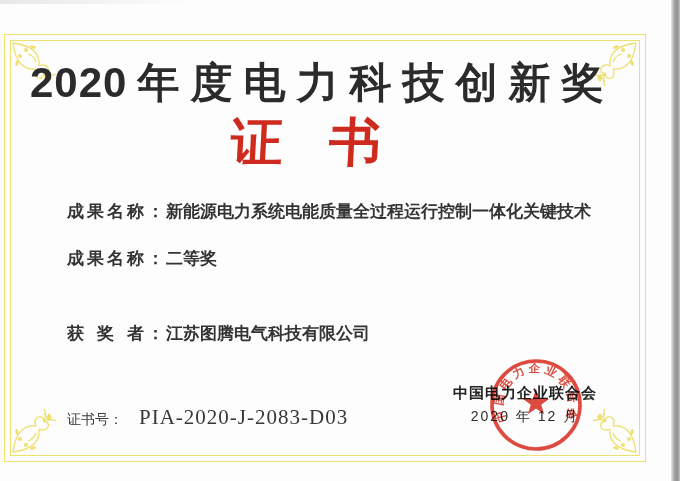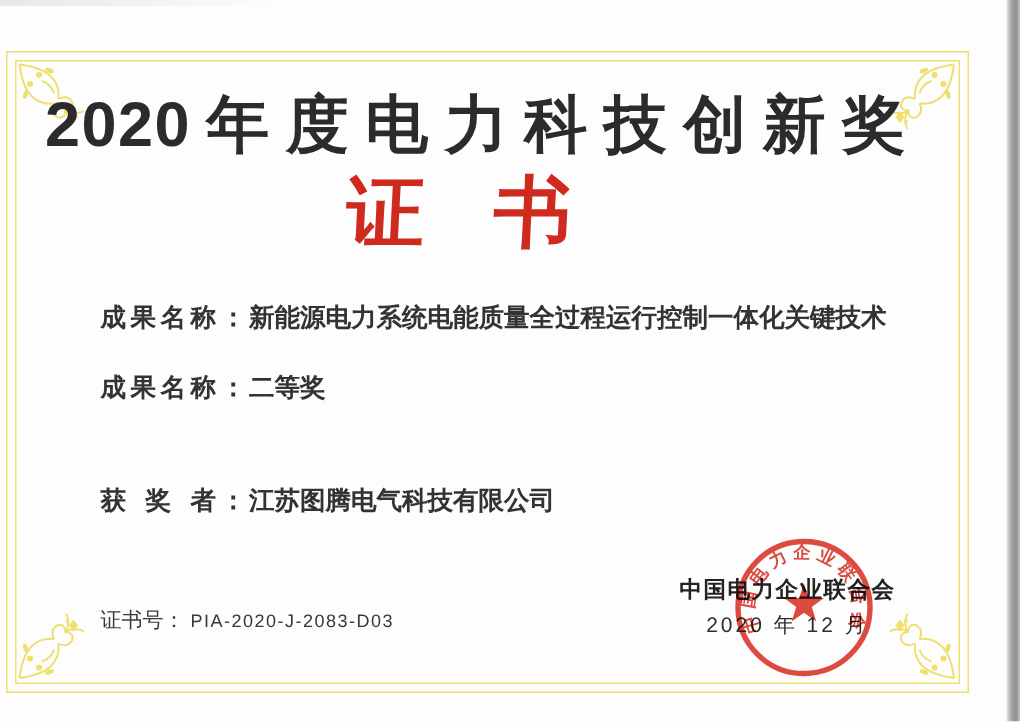--- a/index.html
+++ b/index.html
@@ -73,22 +73,22 @@
   .row.r1{top:202px;}
   .row.r2{top:249px;}
   .row.r3{top:292px;margin-top:32px;}
 
   
   .certno{
     position:absolute;left:67px;top:405px;white-space:nowrap;
     font-size:14px;color:#3a3a3a;
   }
   .certno .num{
-    font-family:Liberation Sans, sans-serif;
-    font-size:12px;letter-spacing:1px;color:#383838;margin-left:4px;
+    font-family:Liberation Serif, serif;
+    font-size:21px;letter-spacing:1px;color:#383838;margin-left:16px;
   }
 
   
   .issuer-name{
     position:absolute;left:425px;top:384px;width:200px;text-align:center;
     font-weight:bold;font-size:15px;letter-spacing:1px;color:#222;
     white-space:nowrap;
   }
   .issue-date{
     position:absolute;left:425px;top:408px;width:200px;text-align:center;

